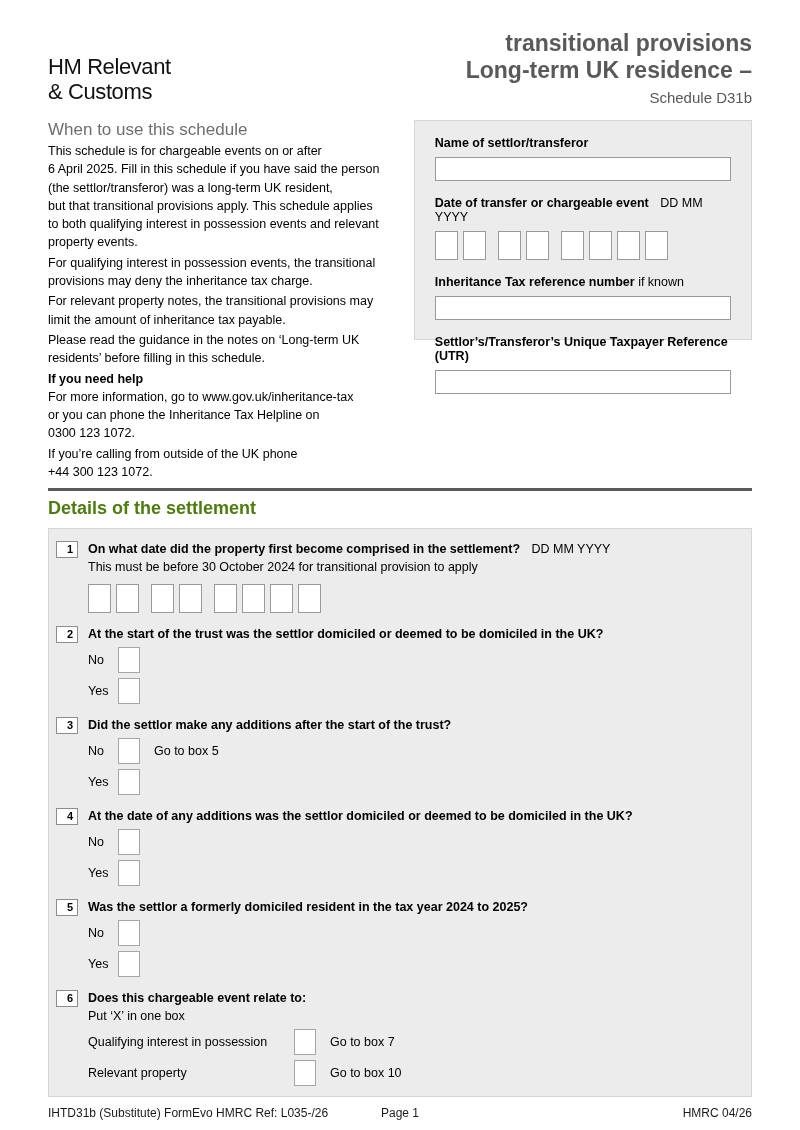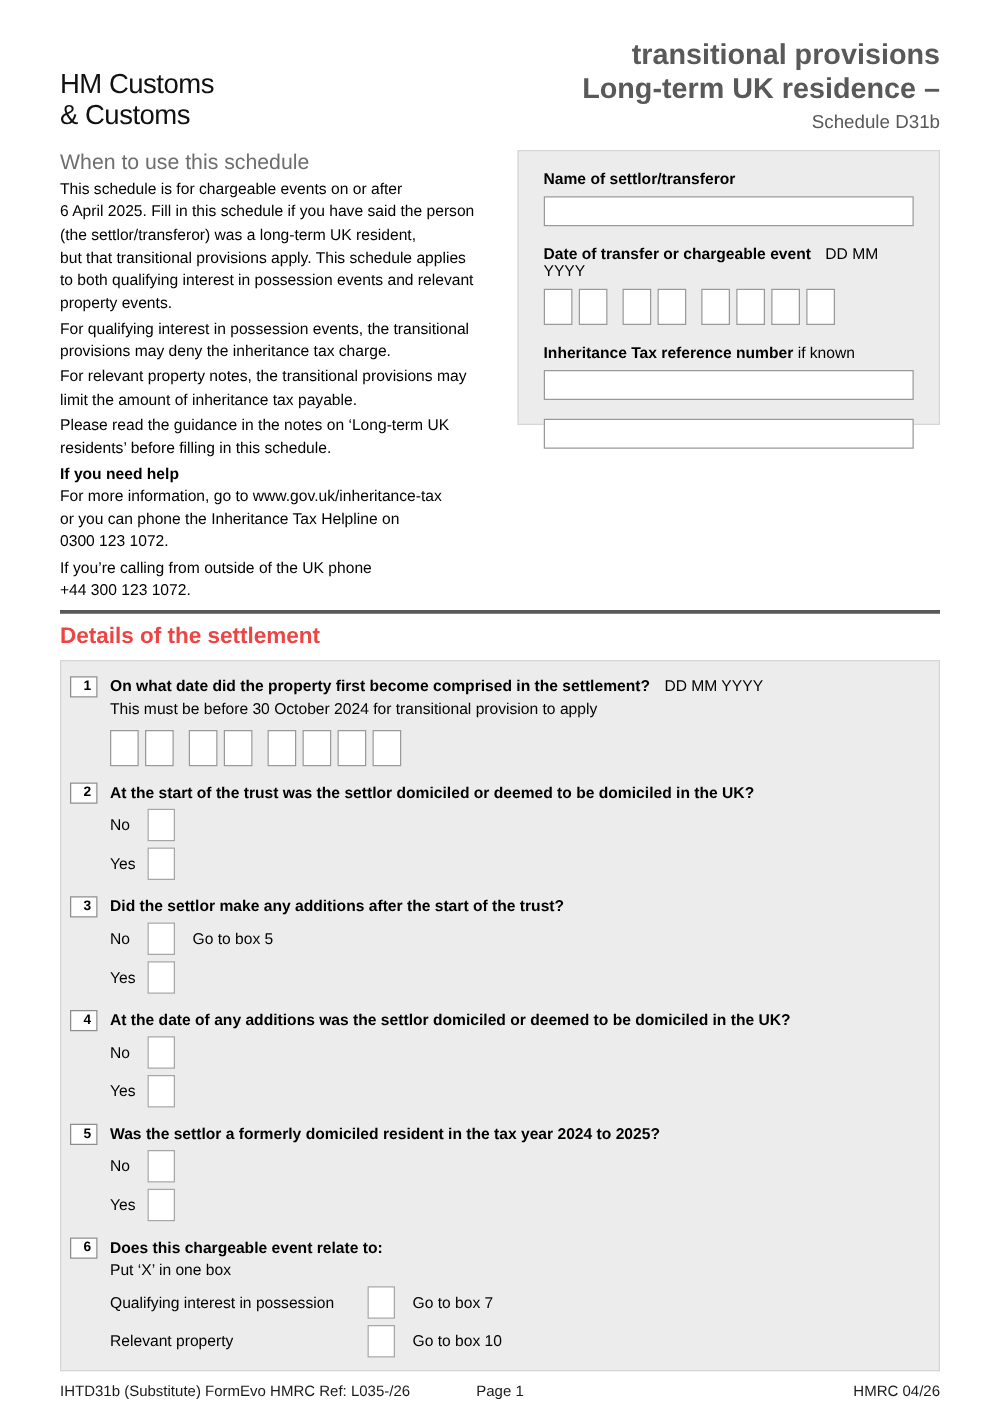--- a/index.html
+++ b/index.html
@@ -25,21 +25,21 @@
   .field-label { font-size:12.5px; font-weight:bold; margin-bottom:7px; }
   .field-label .hint { font-weight:normal; }
   .text-input { display:block; width:100%; height:24px; border:1px solid #999; background:#fff; margin-bottom:15px;
     font-family:"Liberation Sans", sans-serif; font-size:13px; padding:0 5px; }
   .dateboxes { display:flex; gap:12px; margin-bottom:15px; }
   .dbgroup { display:flex; gap:5px; }
   .cell { width:23px; height:29px; background:#fff; border:1px solid #999; }
 
   
   .divider { height:3px; background:#595959; margin-top:5px; }
-  .section-heading { font-size:18px; font-weight:bold; color:#ef4444; margin:7px 0 9px; }
+  .section-heading { font-size:18px; font-weight:bold; color:#4d7c0f; margin:7px 0 9px; }
 
   
   .main-panel { background:#ececec; border:1px solid #d6d6d6; padding:10px 0 10px; }
   .question { margin-top:13px; }
   .question:first-child { margin-top:2px; }
   .q-head { display:flex; align-items:flex-start; padding-left:7px; }
   .q-num { width:22px; height:17px; flex-shrink:0; background:#fff; border:1px solid #8c8c8c;
     font-size:11px; font-weight:bold; line-height:15px; text-align:right; padding-right:4px; margin-right:10px; }
   .q-text { font-size:12.5px; font-weight:bold; line-height:17px; }
   .q-text .fmt { font-weight:normal; margin-left:8px; }
@@ -57,21 +57,21 @@
   .footer { position:relative; display:flex; justify-content:space-between; font-size:12px; color:#1a1a1a; margin-top:9px; }
   .footer .center { position:absolute; left:50%; transform:translateX(-50%); }
 </style>
 </head>
 <body>
 
 <div class="page">
 
   <div class="header">
     <div class="logo">
-      <div>HM Customs</div>
+      <div>HM Relevant</div>
       <div>&amp; Customs</div>
     </div>
     <div class="titleblock">
       <div class="title">
         <div>transitional provisions</div>
         <div>Long-term UK residence –</div>
       </div>
       <div class="schedule">Schedule D31b</div>
     </div>
   </div>
@@ -123,20 +123,21 @@
           <div class="cell"></div>
         </div>
       </div>
 
       <div class="field-label">
         <span>Inheritance Tax reference number</span>
         <span class="hint">if known</span>
       </div>
       <input class="text-input" type="text" style="">
 
+      <div class="field-label">Settlor’s/Transferor’s Unique Taxpayer Reference (UTR)</div>
       <input class="text-input" type="text" style="margin-bottom: 0px;">
     </div>
   </div>
 
   <div class="divider"></div>
   <div class="section-heading">Details of the settlement</div>
 
   <div class="main-panel">
 
     <div class="question">

